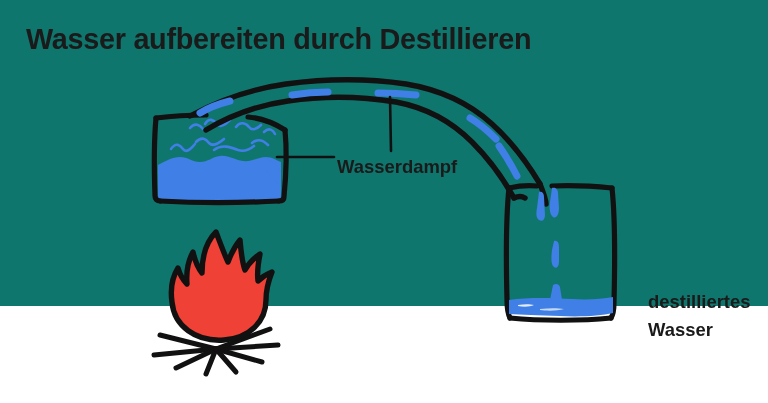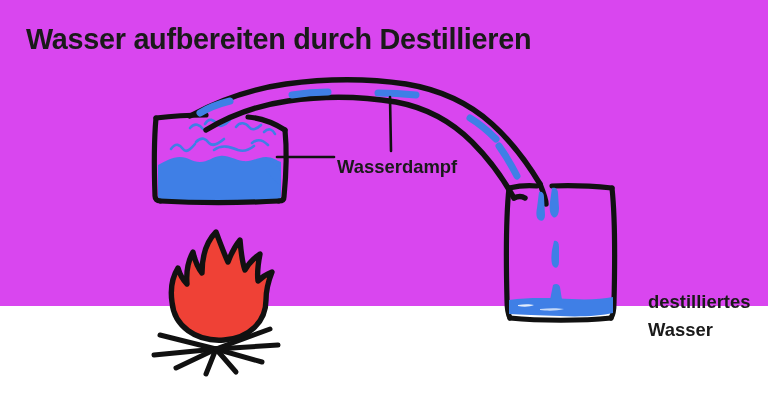--- a/index.html
+++ b/index.html
@@ -11,21 +11,21 @@
   body {
     width: 768px;
     height: 403px;
     overflow: hidden;
     font-family: "Liberation Sans", "DejaVu Sans", sans-serif;
   }
   #stage {
     position: relative;
     width: 768px;
     height: 306px;
-    background: #d946ef;
+    background: #0f766e;
   }
   .title {
     position: absolute;
     left: 26px;
     top: 22px;
     font-family: "Liberation Sans Narrow", "Liberation Sans", "DejaVu Sans", sans-serif;
     font-size: 30px;
     font-weight: bold;
     letter-spacing: -0.3px;
     color: #1a1a1a;

